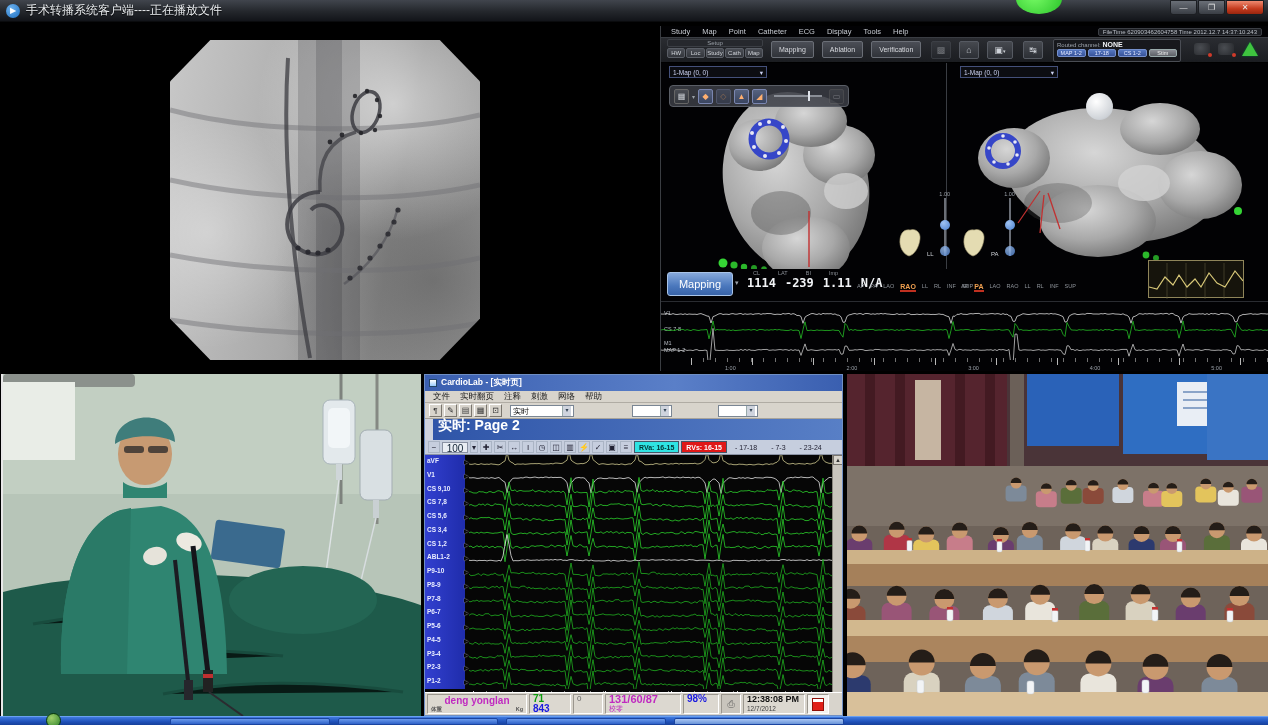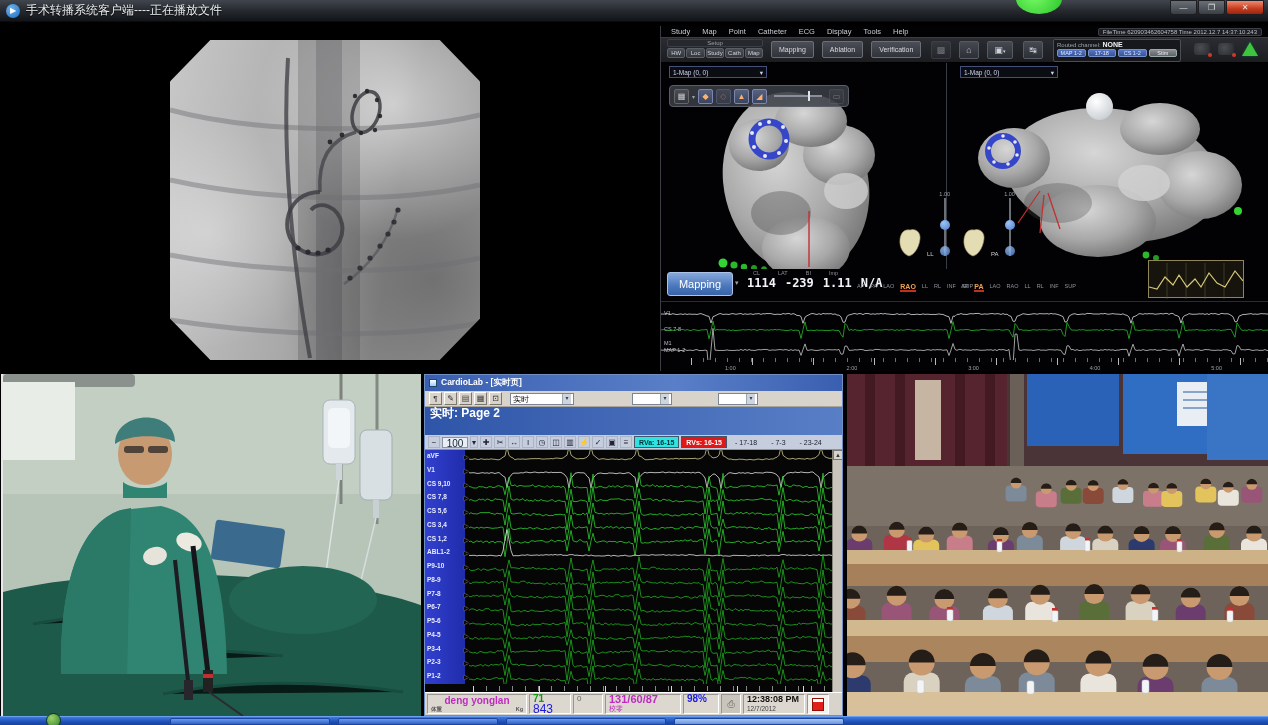--- a/index.html
+++ b/index.html
@@ -111,21 +111,21 @@
 
   
   .cl-title { height:13px; background:linear-gradient(90deg,#3a5fb0,#5a7fc8 60%,#3a5fb0); color:#fff;
     font-size:8.5px; font-weight:bold; padding:8px 4px; display:flex; align-items:center; gap:4px; }
   .cl-title .ico { width:8px; height:8px; background:linear-gradient(#fff,#9cf); border:1px solid #246; }
   .cl-menubar { height:12px; background:#d8d4cc; display:flex; gap:10px; padding:0 8px; font-size:8.5px; color:#222; align-items:center; border-bottom:1px solid #b0aca4; }
   .cl-toolbar { height:16px; background:#d8d4cc; display:flex; align-items:center; gap:2px; padding:0 4px; border-bottom:1px solid #a8a49c; }
   .ti { width:13px; height:13px; background:#d8d4cc; border:1px solid; border-color:#fff #7a766e #7a766e #fff; font-size:8px; text-align:center; line-height:12px; color:#333; }
   .cl-combo { height:12px; background:#fff; border:1px solid #7a8694; font-size:8px; color:#111; padding:0 2px; display:flex; align-items:flex-start; justify-content:space-between; }
   .cl-combo .da { width:9px; height:10px; background:#cfd4de; border-left:1px solid #9aa; font-size:6px; text-align:center; color:#345; }
-  .cl-pagebar { height:28px; background:linear-gradient(90deg,#2f55a8,#587fc6); color:#fff; font-size:12px; font-weight:bold; padding:0 5px; line-height:12px; }
+  .cl-pagebar { height:21px; background:linear-gradient(90deg,#2f55a8,#587fc6); color:#fff; font-size:14px; font-weight:bold; padding:0 5px; line-height:12px;margin-left:8px; }
   .cl-toolbar2 { height:15px; background:#c6cede; display:flex; align-items:center; gap:2px; padding:0 3px; border-bottom:1px solid #8a92a4; }
   .t2 { min-width:12px; height:12px; font-size:8px; text-align:center; line-height:11px; color:#223; background:#c6cede; border:1px solid #aab4c4; }
   .zoombox { width:26px; height:11px; background:#e9edf4; border:1px solid #8a92a4; font-size:10px; text-align:center; color:#123; }
   .stimbtn { height:12px; font-size:7px; font-weight:bold; padding:0 4px; line-height:11px; border:1px solid #456; }
   .stimbtn.cyan { background:#2fe3e3; color:#033; }
   .stimbtn.red { background:#e01818; color:#fff; }
   .flatlbl { font-size:7px; color:#223; padding:0 6px; }
 
   .cl-traces { position:relative; height:252px; background:#060606; }
   .ch-col { position:absolute; left:0; top:0; width:40px; height:234px; background:linear-gradient(90deg,#3240cf,#1f2cab); }
@@ -143,21 +143,21 @@
   .cl-scroll i.down { position:absolute; bottom:0; }
 
   .cl-status { position:absolute; left:0; bottom:0; width:100%; height:23px; background:#d8d4cc; border-top:1px solid #fff;
     display:flex; align-items:stretch; gap:2px; padding:1px 2px; }
   .seg { border:1px solid; border-color:#9a968e #fff #fff #9a968e; background:#dcd8d0; padding:0 3px; position:relative; }
   .seg .big { font-weight:bold; }
   .patient-name { color:#c02ac0; font-size:10px; font-weight:bold; text-align:center; width:100px; }
   .patient-sub { display:flex; justify-content:space-between; font-size:5.5px; color:#555; }
   .two-col { display:flex; flex-direction:column; justify-content:center; line-height:10px; }
   .hr-val { color:#0a9a0a; font-size:10px; font-weight:bold; }
-  .cl-val { color:#1a1ae0; font-size:12px; font-weight:normal; }
+  .cl-val { color:#1a1ae0; font-size:10px; font-weight:bold; }
   .dim-val { color:#666; font-size:8px; }
   .bp-val { color:#c02ac0; font-size:11px; font-weight:bold; }
   .bp-sub { color:#c02ac0; font-size:7px; }
   .spo2-val { color:#1a1ae0; font-size:10px; font-weight:bold; }
   .time-val { font-size:9px; font-weight:bold; color:#111; }
   .date-val { font-size:6.5px; color:#444; }
   .printer { width:20px; background:#c9c5bd center/10px 8px no-repeat; font-size:9px; text-align:center; line-height:19px; color:#555; }
   .redbox { width:22px; background:#f4f2ee; display:flex; align-items:center; justify-content:center; }
   .redbox i { width:12px; height:13px; background:linear-gradient(#fff 30%,#e02018 30%); border:1px solid #901008; }
 
@@ -520,20 +520,28 @@
       <line x1="206" y1="318" x2="240" y2="342" stroke="#2b2b30" stroke-width="2"></line>
       <rect x="210" y="150" width="70" height="40" rx="4" fill="#2c5f8a" opacity=".9" transform="rotate(8 245 170)"></rect>
     </svg>
   </section>
 
   <section class="panel" id="cardiolab">
     <div class="cl-title">
       <span class="ico"></span>
       <span>CardioLab - [实时页]</span>
     </div>
+    <nav class="cl-menubar">
+        <span>文件</span>
+        <span>实时翻页</span>
+        <span>注释</span>
+        <span>刺激</span>
+        <span>网络</span>
+        <span>帮助</span>
+      </nav>
     <div class="cl-toolbar">
       <span class="ti">¶</span>
       <span class="ti">✎</span>
       <span class="ti">▤</span>
       <span class="ti">▦</span>
       <span class="ti">⊡</span>
       <div class="cl-combo" style="width:64px;margin-left:6px">
         <span>实时</span>
           <span class="da">▾</span>
       </div>

